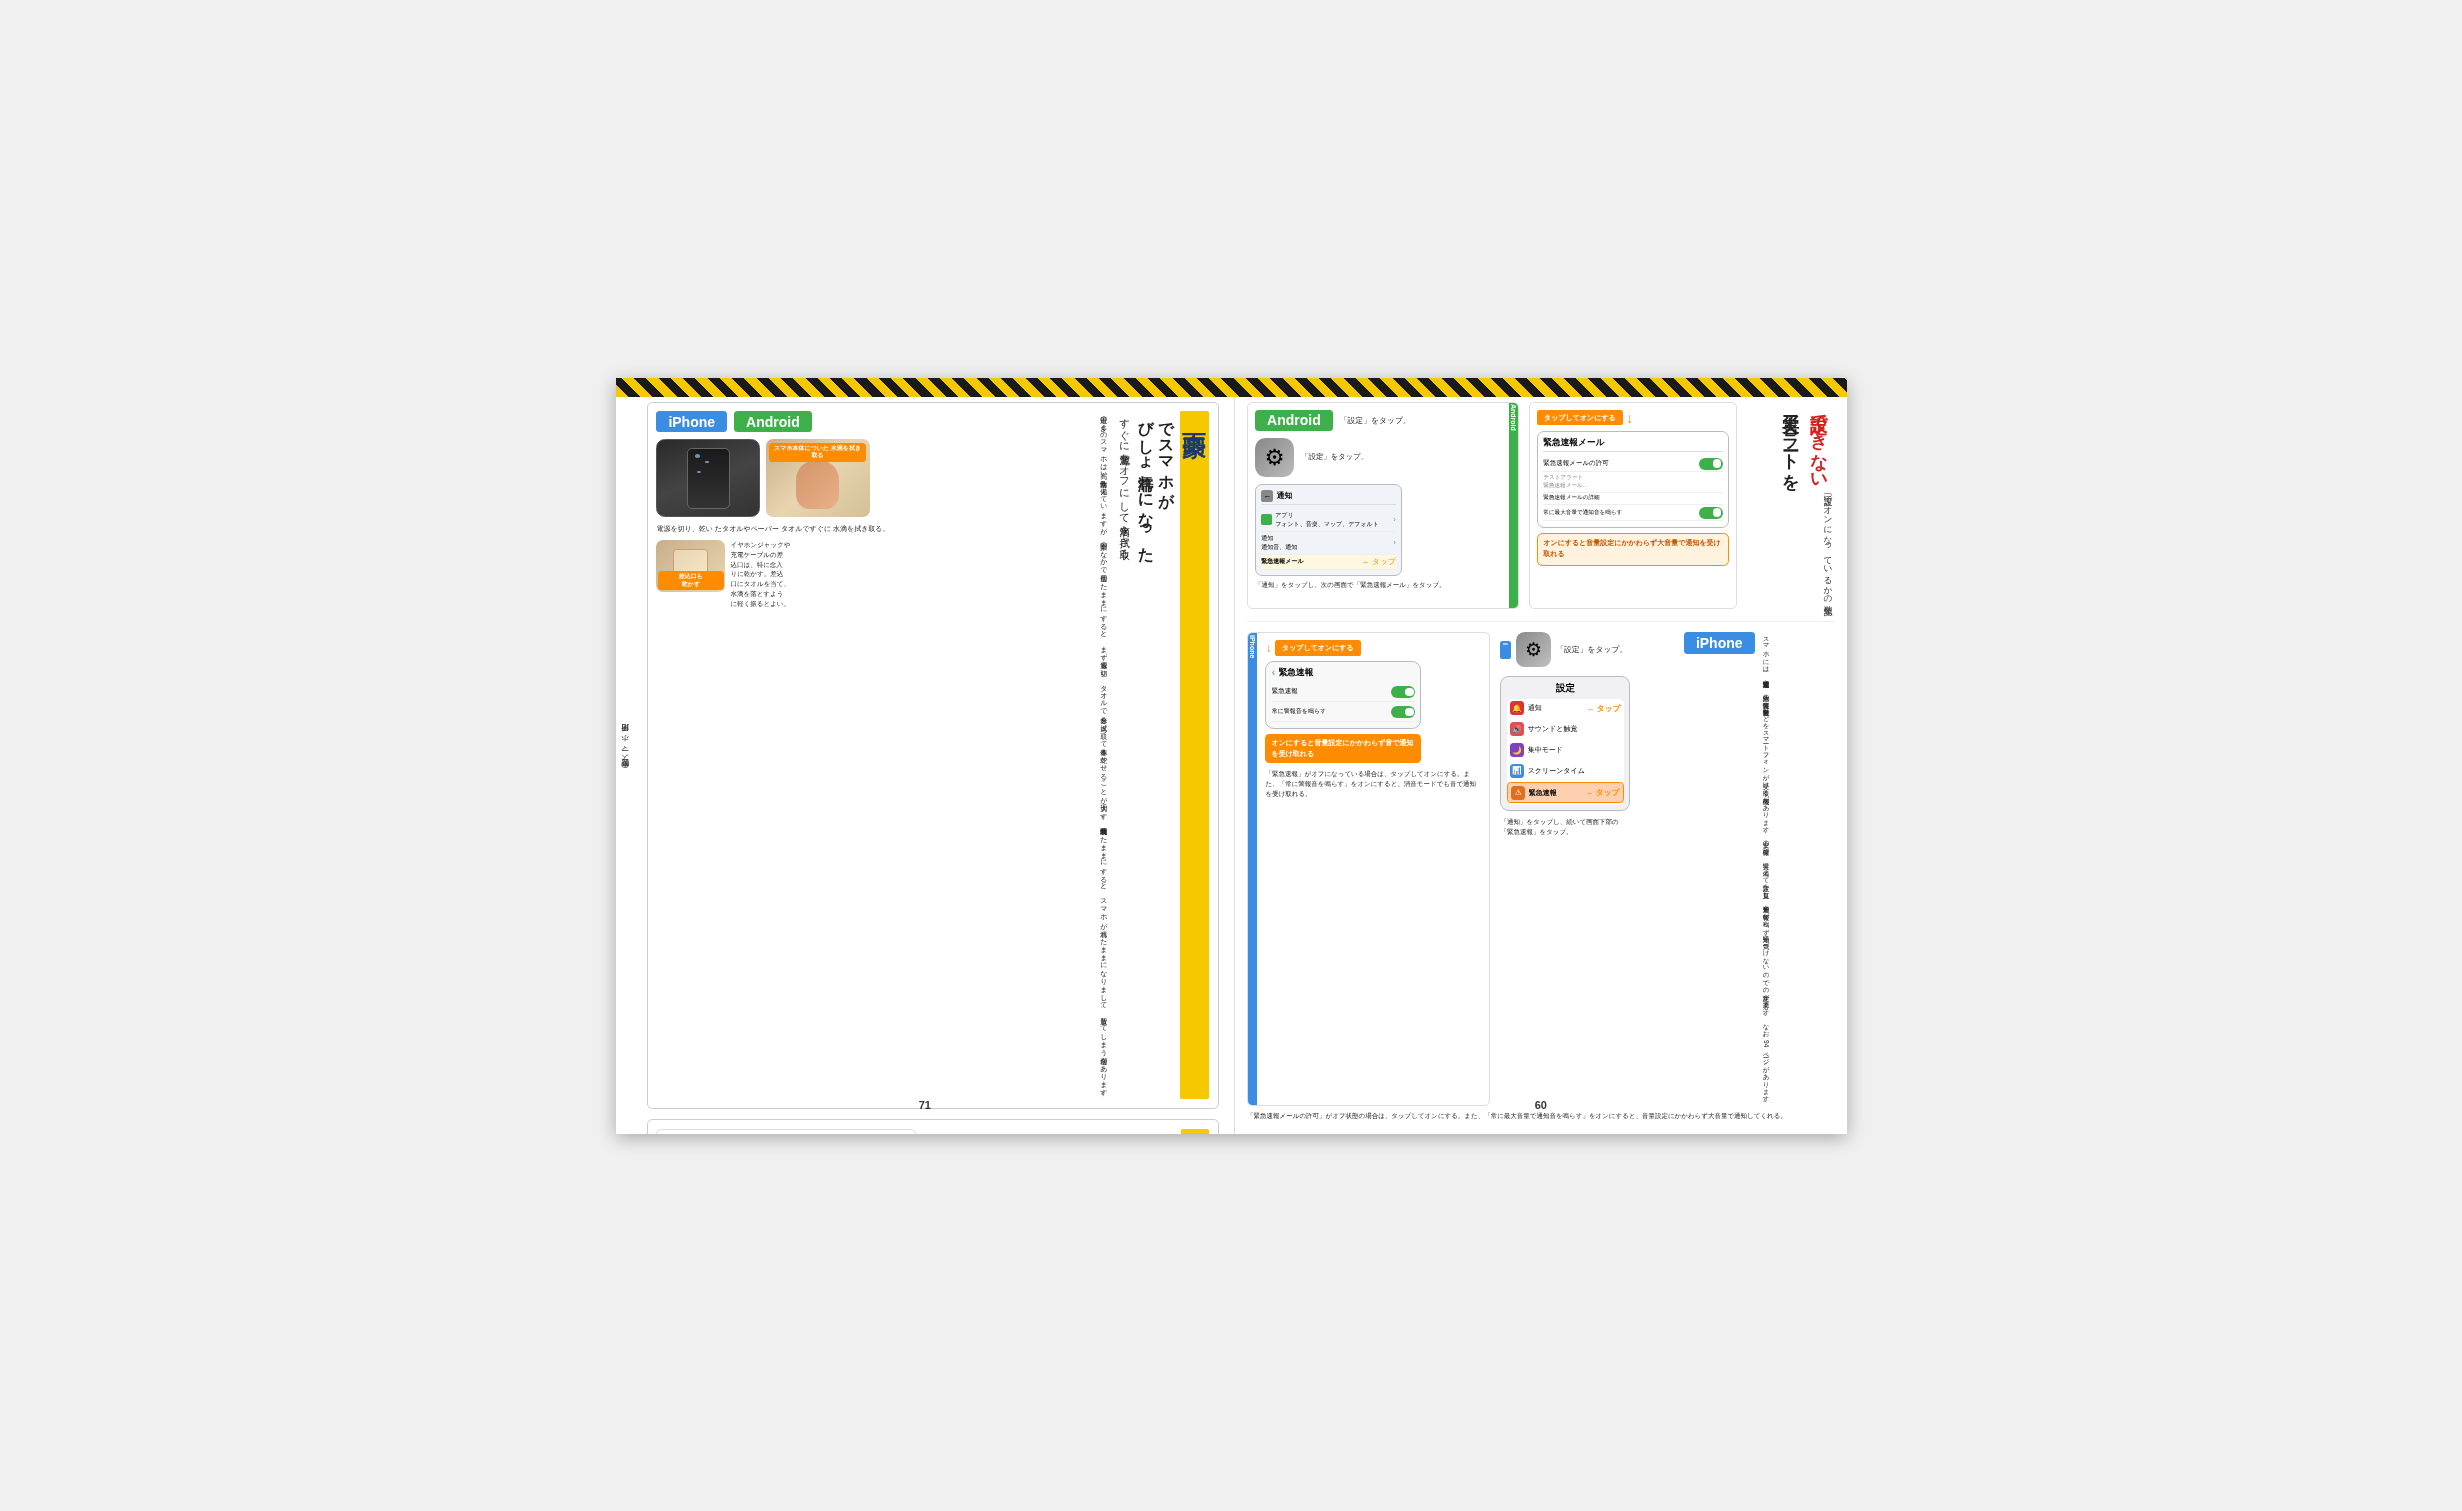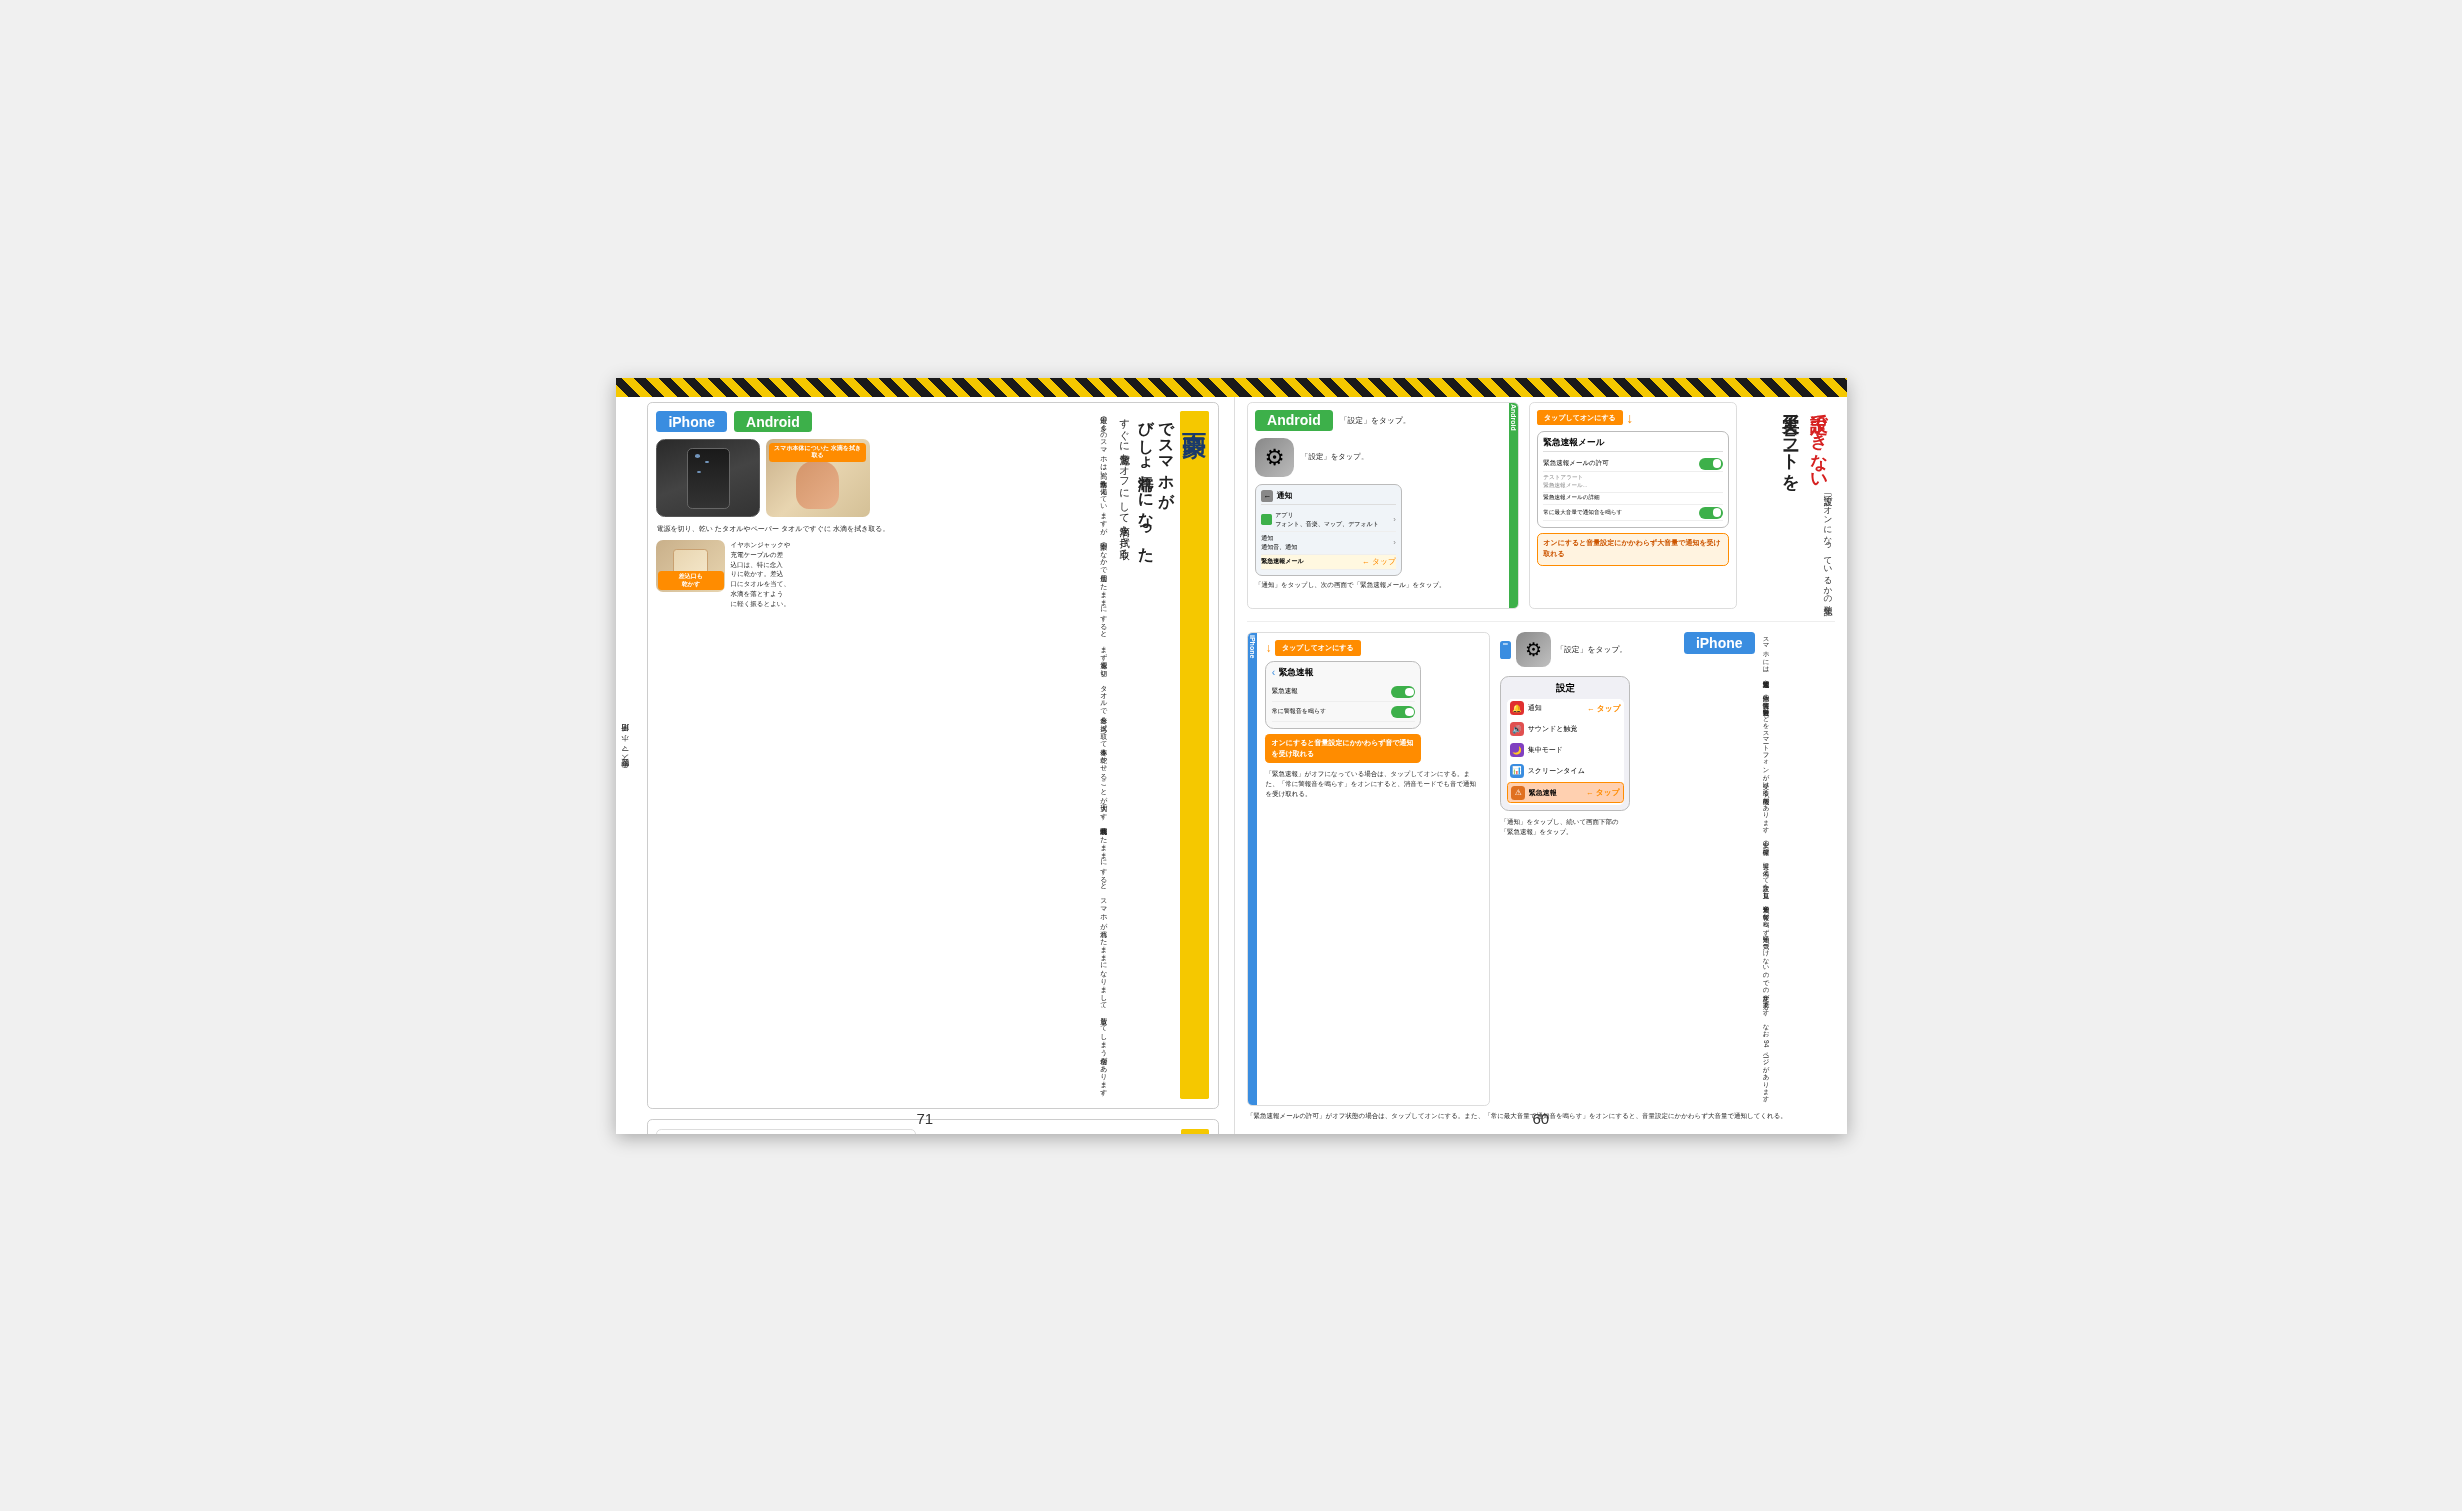--- a/index.html
+++ b/index.html
@@ -51,23 +51,23 @@
       left: 5.2px;
       transform: translateY(-50%) rotate(180deg);
       writing-mode: vertical-rl;
       font-size: 7.8px;
       color: #333;
       white-space: nowrap;
     }
     
     .page-number {
       position: absolute;
-      bottom: 7px;
-      font-size: 15px;
-      font-weight: normal;
+      bottom: 23px;
+      font-size: 11px;
+      font-weight: bold;
       color: #333;
     }
     .page-number-left { left: 50%; transform: translateX(-50%); }
     .page-number-right { right: 50%; transform: translateX(50%); }
 
     
     .page-left-content {
       margin-left: 15.6px;
       display: flex;
       flex-direction: column;

